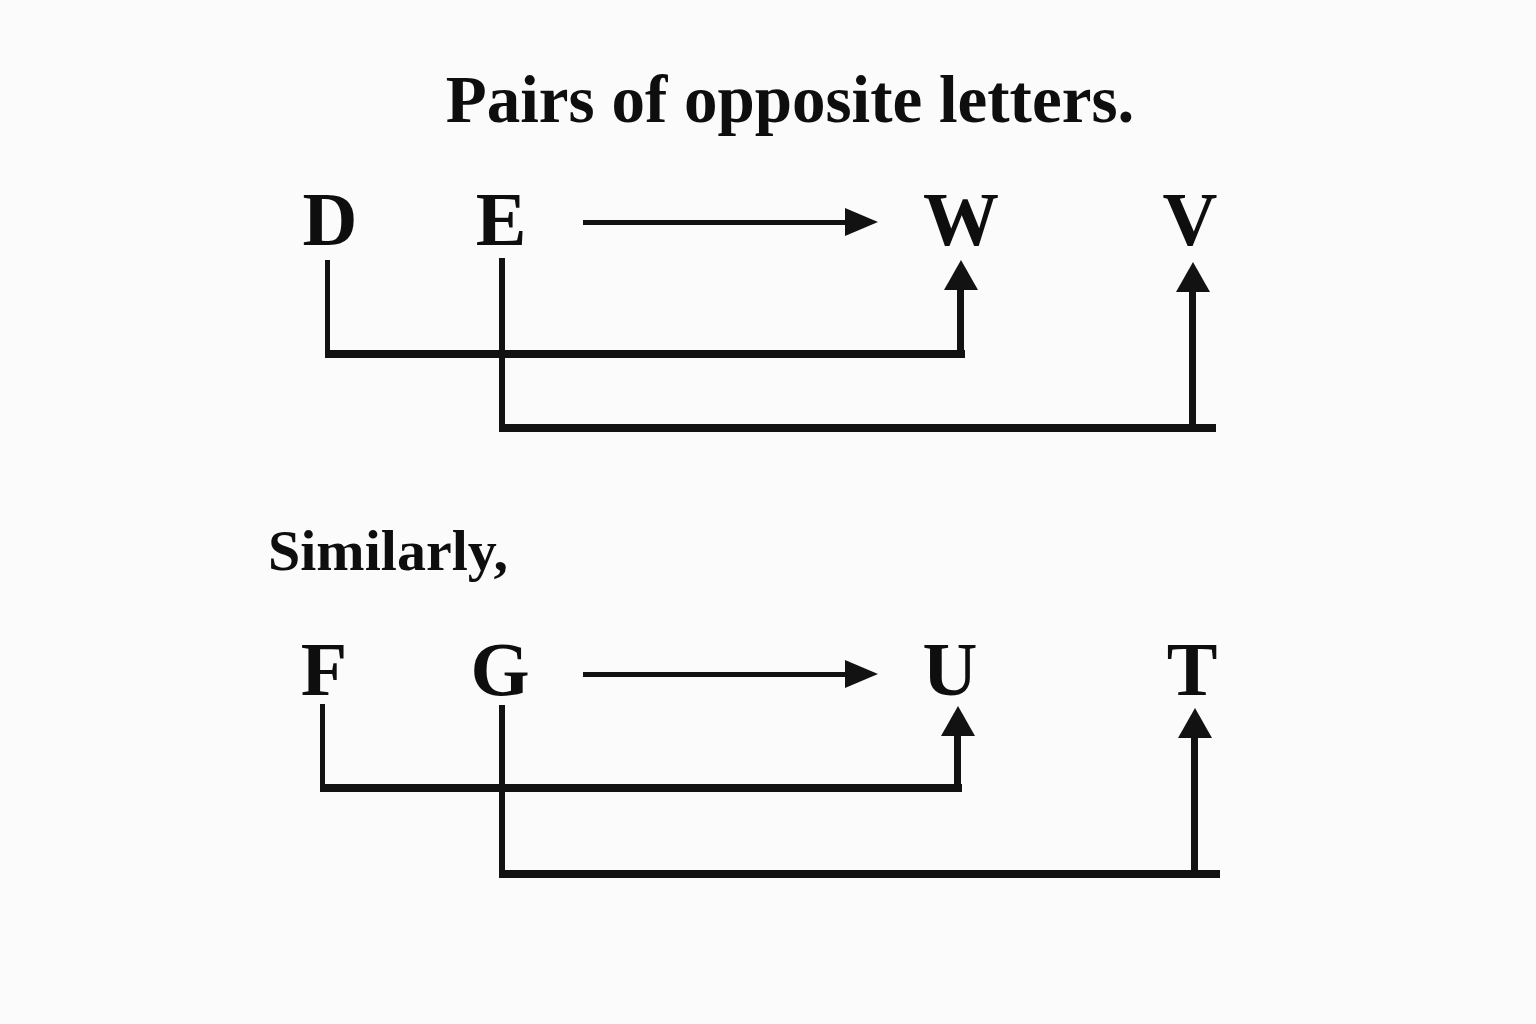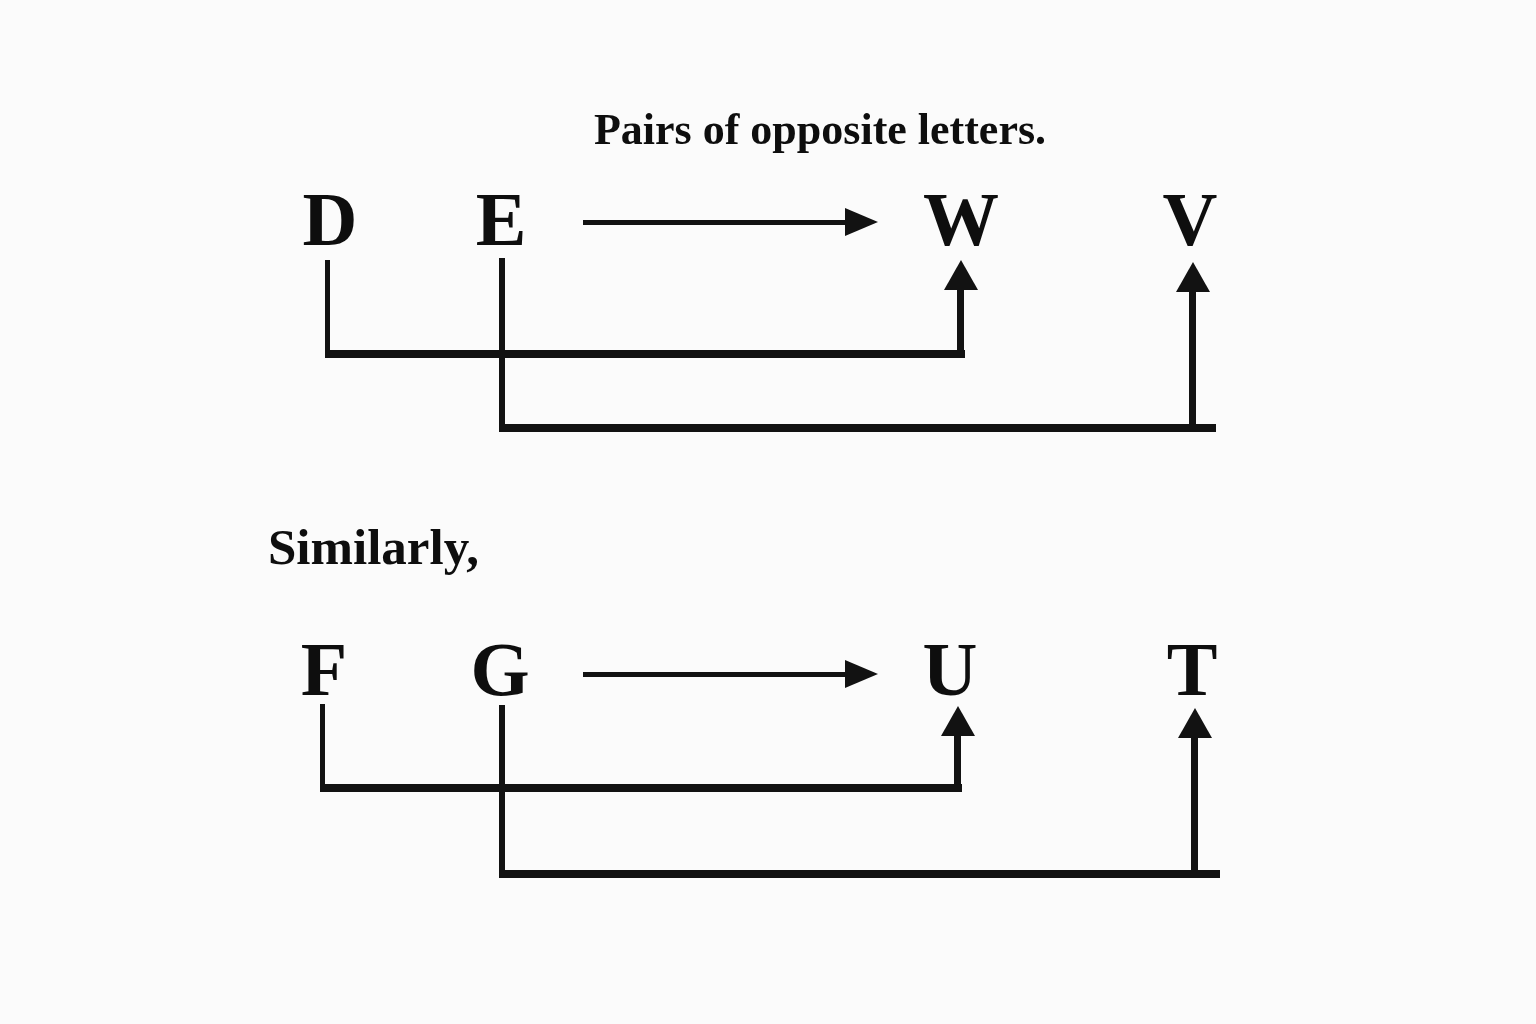--- a/index.html
+++ b/index.html
@@ -10,35 +10,34 @@
   .canvas {
     position: relative;
     width: 1536px;
     height: 1024px;
     background: #fbfbfb;
     overflow: hidden;
     color: #0e0e0e;
   }
   .title {
     position: absolute;
-    left: 820px;
+    left: 790px;
     top: 66px;
     transform: translateX(-50%);
-    font-size: 44px;
+    font-size: 67px;
     font-weight: bold;
     letter-spacing: 0px;
     white-space: nowrap;
     line-height: 1;
-    margin-top: 42px;
   }
   .similarly {
     position: absolute;
     left: 268px;
     top: 522px;
-    font-size: 51px;
+    font-size: 58px;
     font-weight: bold;
     line-height: 1;
     white-space: nowrap;
   }
   .letter {
     position: absolute;
     transform: translateX(-50%);
     font-size: 76px;
     font-weight: bold;
     line-height: 1;

